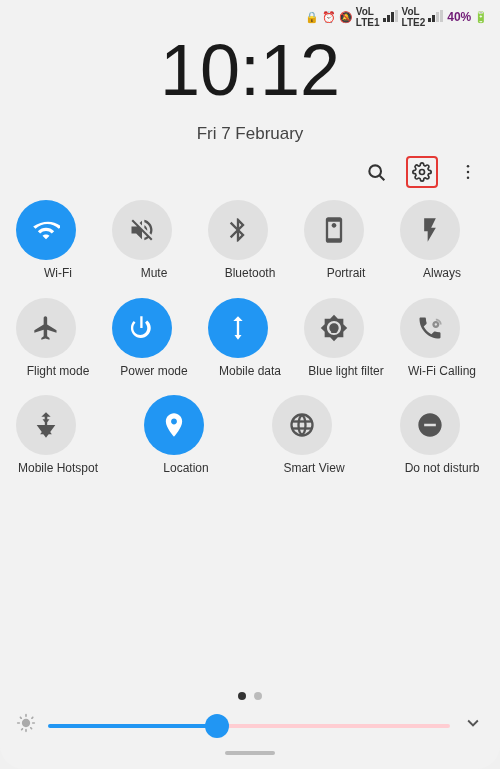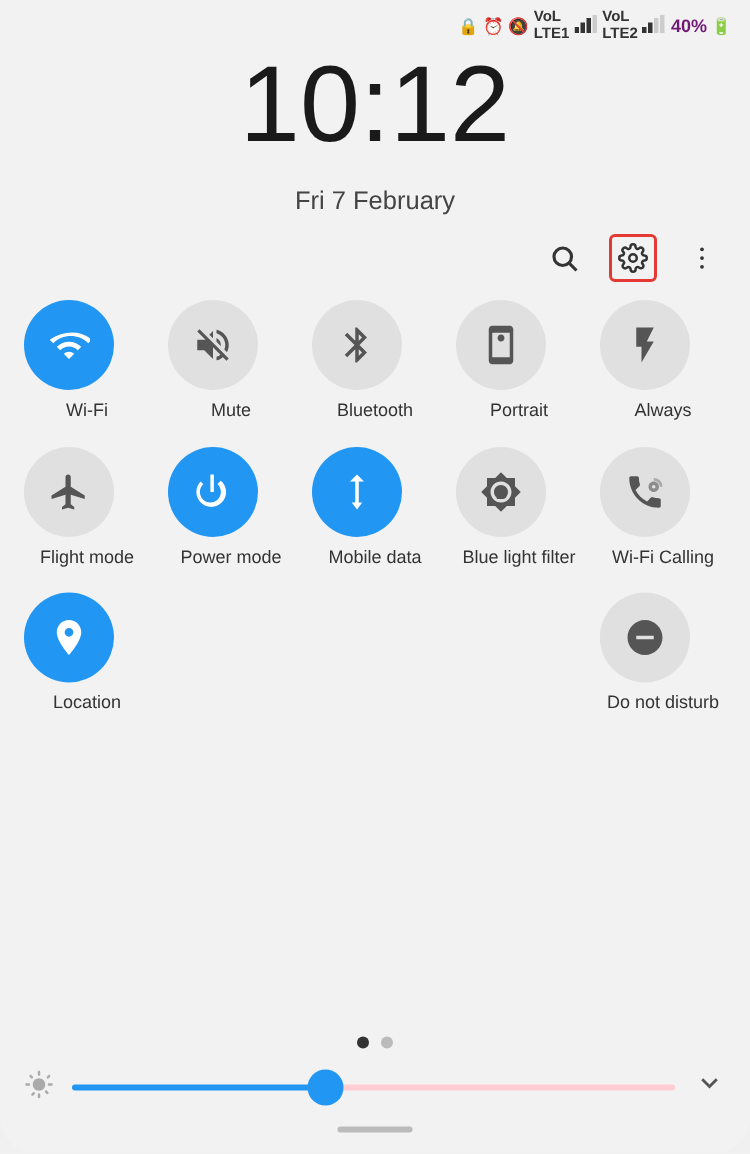--- a/index.html
+++ b/index.html
@@ -371,31 +371,52 @@
               <path d="M17 4c2.76 0 5 2.24 5 5h-1.5c0-1.93-1.57-3.5-3.5-3.5V4z" opacity="0.4"></path>
             </svg>
         </div>
         <span class="tile-label">Wi-Fi Calling</span>
       </div>
 
     </div>
 
     <div class="tiles-row">
 
+      <div class="tile">
+        <div class="tile-icon">
+          <svg viewBox="0 0 24 24" fill="#555">
+              <path d="M12 1L8 5h3v8h2V5h3zM8 12H4l8 11 8-11h-4"></path>
+              <path d="M7 11c-.55 0-1 .45-1 1s.45 1 1 1 1-.45 1-1-.45-1-1-1zm10 0c-.55 0-1 .45-1 1s.45 1 1 1 1-.45 1-1-.45-1-1-1zM12 2v3.17" opacity="0"></path>
+              <path d="M15 7h-2V3h-2v4H9l3 4 3-4zm-3 6l-5 7h10l-5-7z"></path>
+            </svg>
+        </div>
+        <span class="tile-label">Mobile Hotspot</span>
+      </div>
 
       <div class="tile">
         <div class="tile-icon active">
           <svg viewBox="0 0 24 24" fill="white">
               <path d="M12 2C8.13 2 5 5.13 5 9c0 5.25 7 13 7 13s7-7.75 7-13c0-3.87-3.13-7-7-7zm0 9.5c-1.38 0-2.5-1.12-2.5-2.5s1.12-2.5 2.5-2.5 2.5 1.12 2.5 2.5-1.12 2.5-2.5 2.5z"></path>
             </svg>
         </div>
         <span class="tile-label">Location</span>
       </div>
 
 
+      <div class="tile">
+        <div class="tile-icon">
+          <svg viewBox="0 0 24 24" fill="none" stroke="#555" stroke-width="2">
+              <path d="M12 12m-9 0a9 9 0 1 0 18 0a9 9 0 1 0 -18 0"></path>
+              <path d="M9 12c0-5 1.5-8 3-8s3 3 3 8-1.5 8-3 8-3-3-3-8z"></path>
+              <line x1="3.5" y1="9" x2="20.5" y2="9"></line>
+              <line x1="3.5" y1="15" x2="20.5" y2="15"></line>
+            </svg>
+        </div>
+        <span class="tile-label">Smart View</span>
+      </div>
 
       <div class="tile">
         <div class="tile-icon">
           <svg viewBox="0 0 24 24" fill="#555">
               <path d="M12 2C6.48 2 2 6.48 2 12s4.48 10 10 10 10-4.48 10-10S17.52 2 12 2zm5 11H7v-2h10v2z"></path>
             </svg>
         </div>
         <span class="tile-label">Do not disturb</span>
       </div>
 

